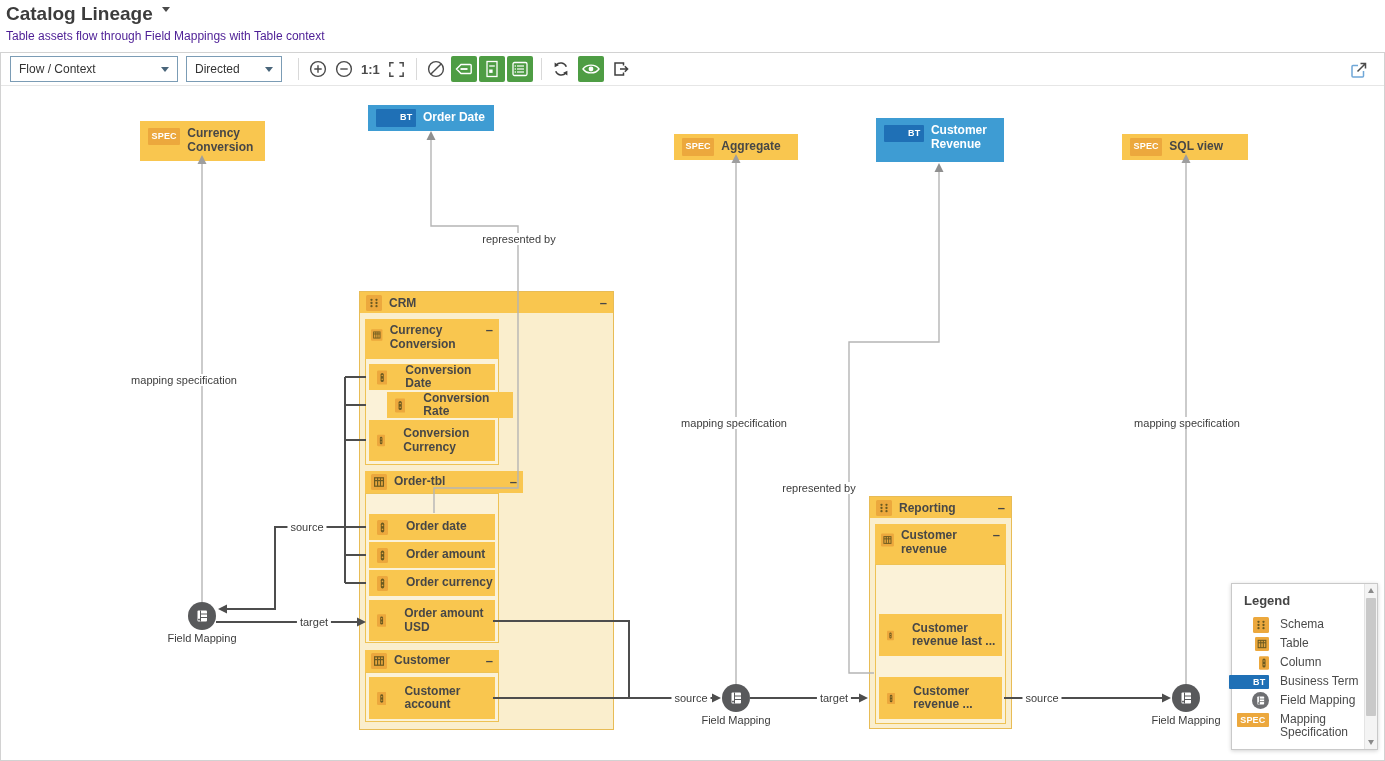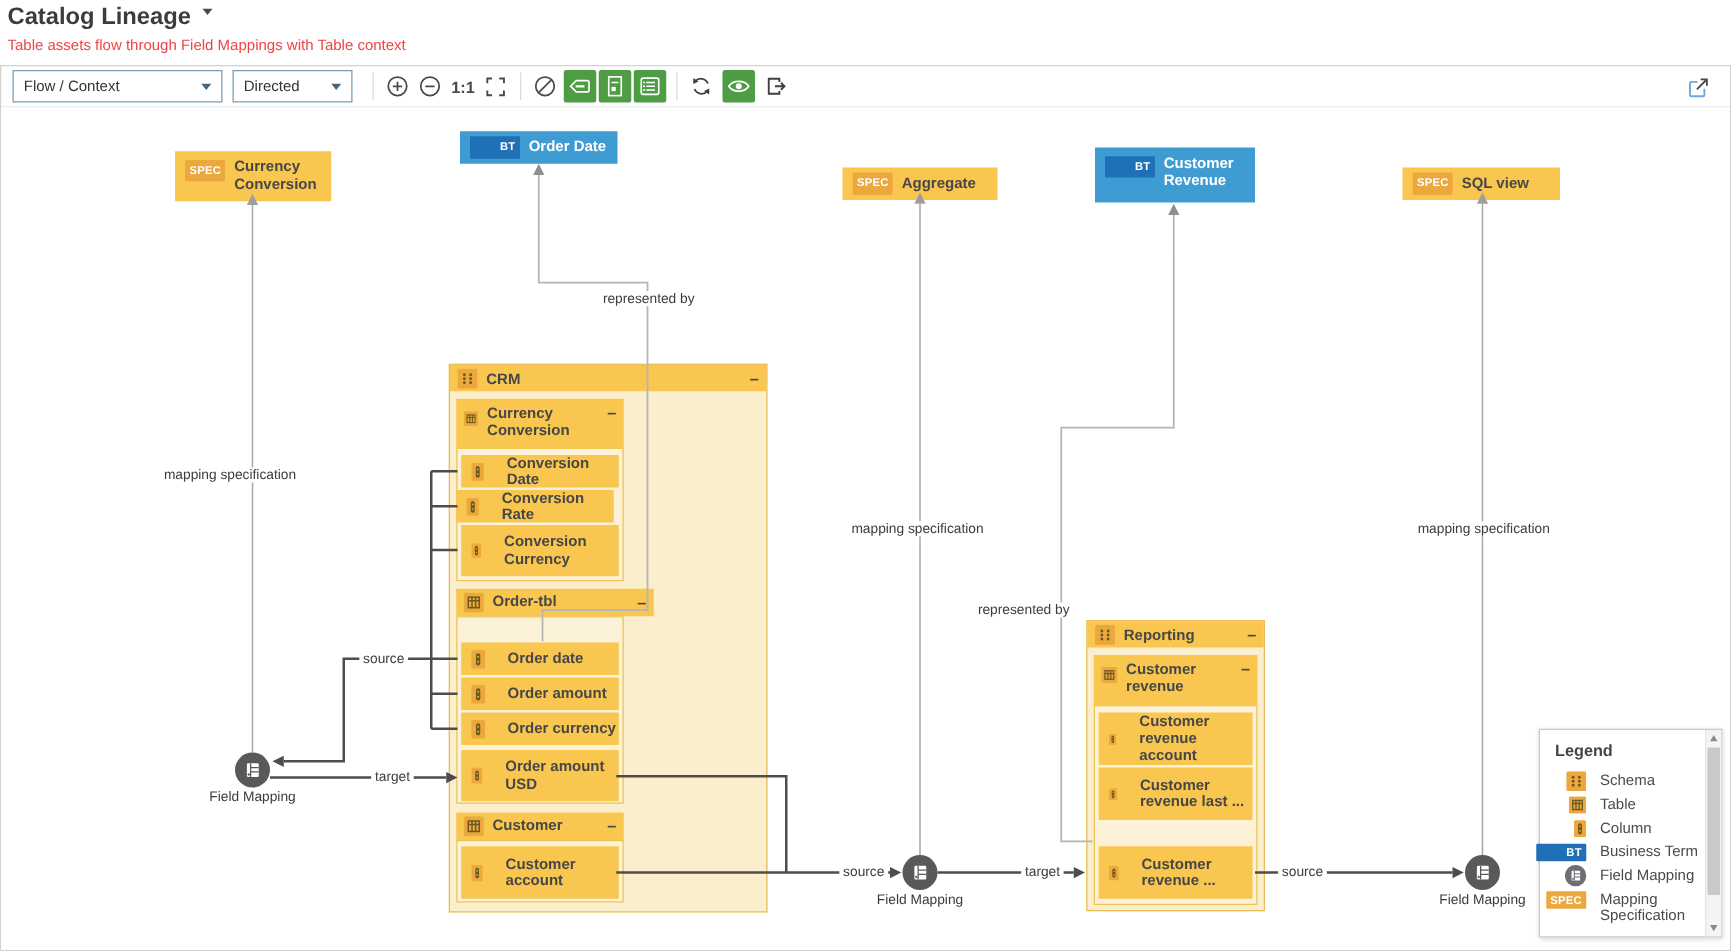--- a/index.html
+++ b/index.html
@@ -3,21 +3,21 @@
 <meta charset="utf-8">
 <style>
   * { box-sizing: border-box; }
   body { margin:0; width:1385px; height:761px; font-family:"Liberation Sans",sans-serif; background:#fff; overflow:hidden; position:relative; }
 
   
   .page-header { padding:3px 8px 0 6px; }
   .title-row { display:flex; align-items:flex-start; gap:9px; }
   .page-title { font-size:19px; margin:0; color:#3c3c3c; font-weight:700; }
   .caret-down { width:0; height:0; border-left:4px solid transparent; border-right:4px solid transparent; border-top:5px solid #4a4a4a; margin-top:4px; }
-  .subtitle { font-size:12px; color:#ef4444; margin-top:4px; }
+  .subtitle { font-size:12px; color:#4c1d95; margin-top:4px; }
 
   
   .frame { position:absolute; top:52px; left:0; width:1385px; height:709px; border:1px solid #d2d2d2; background:#fff; }
   .toolbar { height:33px; border-bottom:1px solid #e6e6e6; display:flex; align-items:center; padding-left:9px; position:relative; }
   .select { height:26px; border:1px solid #7b9cb5; display:flex; align-items:center; justify-content:space-between; padding:0 8px; font-size:12px; color:#333; background:#fff; cursor:pointer; }
   .sel-caret { width:0; height:0; border-left:4px solid transparent; border-right:4px solid transparent; border-top:5px solid #49657a; margin-left:8px; }
   .tbtn { width:26px; height:26px; display:flex; align-items:center; justify-content:center; background:transparent; border:none; padding:0; cursor:pointer; }
   .tbtn.green { background:#4E9D44; border-radius:2px; }
   .tdivider { width:1px; height:22px; background:#d9d9d9; margin:0 6px; }
   .zoom-ratio { font-size:13px; font-weight:700; color:#4a4a4a; padding:0 4px; cursor:pointer; }
@@ -262,21 +262,21 @@
         </svg>
       <span>Currency Conversion</span>
       <span class="collapse">–</span>
     </div>
     <div class="col" style="left:368px;top:278px;width:126px;height:26px">
       <svg width="11" height="15">
           <use href="#sym-column"></use>
         </svg>
       <span>Conversion Date</span>
     </div>
-    <div class="col" style="left:364px;top:306px;width:126px;height:26px">
+    <div class="col" style="left:386px;top:306px;width:126px;height:26px">
       <svg width="11" height="15">
           <use href="#sym-column"></use>
         </svg>
       <span>Conversion Rate</span>
     </div>
     <div class="col" style="left:368px;top:334px;width:126px;height:41px">
       <svg width="11" height="15">
           <use href="#sym-column"></use>
         </svg>
       <span>Conversion Currency</span>
@@ -339,26 +339,20 @@
         <span class="collapse">–</span>
       </div>
     </div>
     <div class="tblbody" style="left:874px;top:478px;width:131px;height:160px"></div>
     <div class="tblh two" style="left:874px;top:438px;width:131px;height:40px">
       <svg width="16" height="16" style="margin-top:3px">
           <use href="#sym-table"></use>
         </svg>
       <span>Customer revenue</span>
       <span class="collapse">–</span>
-    </div>
-    <div class="col" style="left:878px;top:484px;width:123px;height:42px">
-      <svg width="11" height="15">
-          <use href="#sym-column"></use>
-        </svg>
-      <span>Customer revenue account</span>
     </div>
     <div class="col" style="left:878px;top:528px;width:123px;height:42px">
       <svg width="11" height="15">
           <use href="#sym-column"></use>
         </svg>
       <span>Customer revenue last ...</span>
     </div>
     <div class="col" style="left:878px;top:591px;width:123px;height:42px">
       <svg width="11" height="15">
           <use href="#sym-column"></use>

